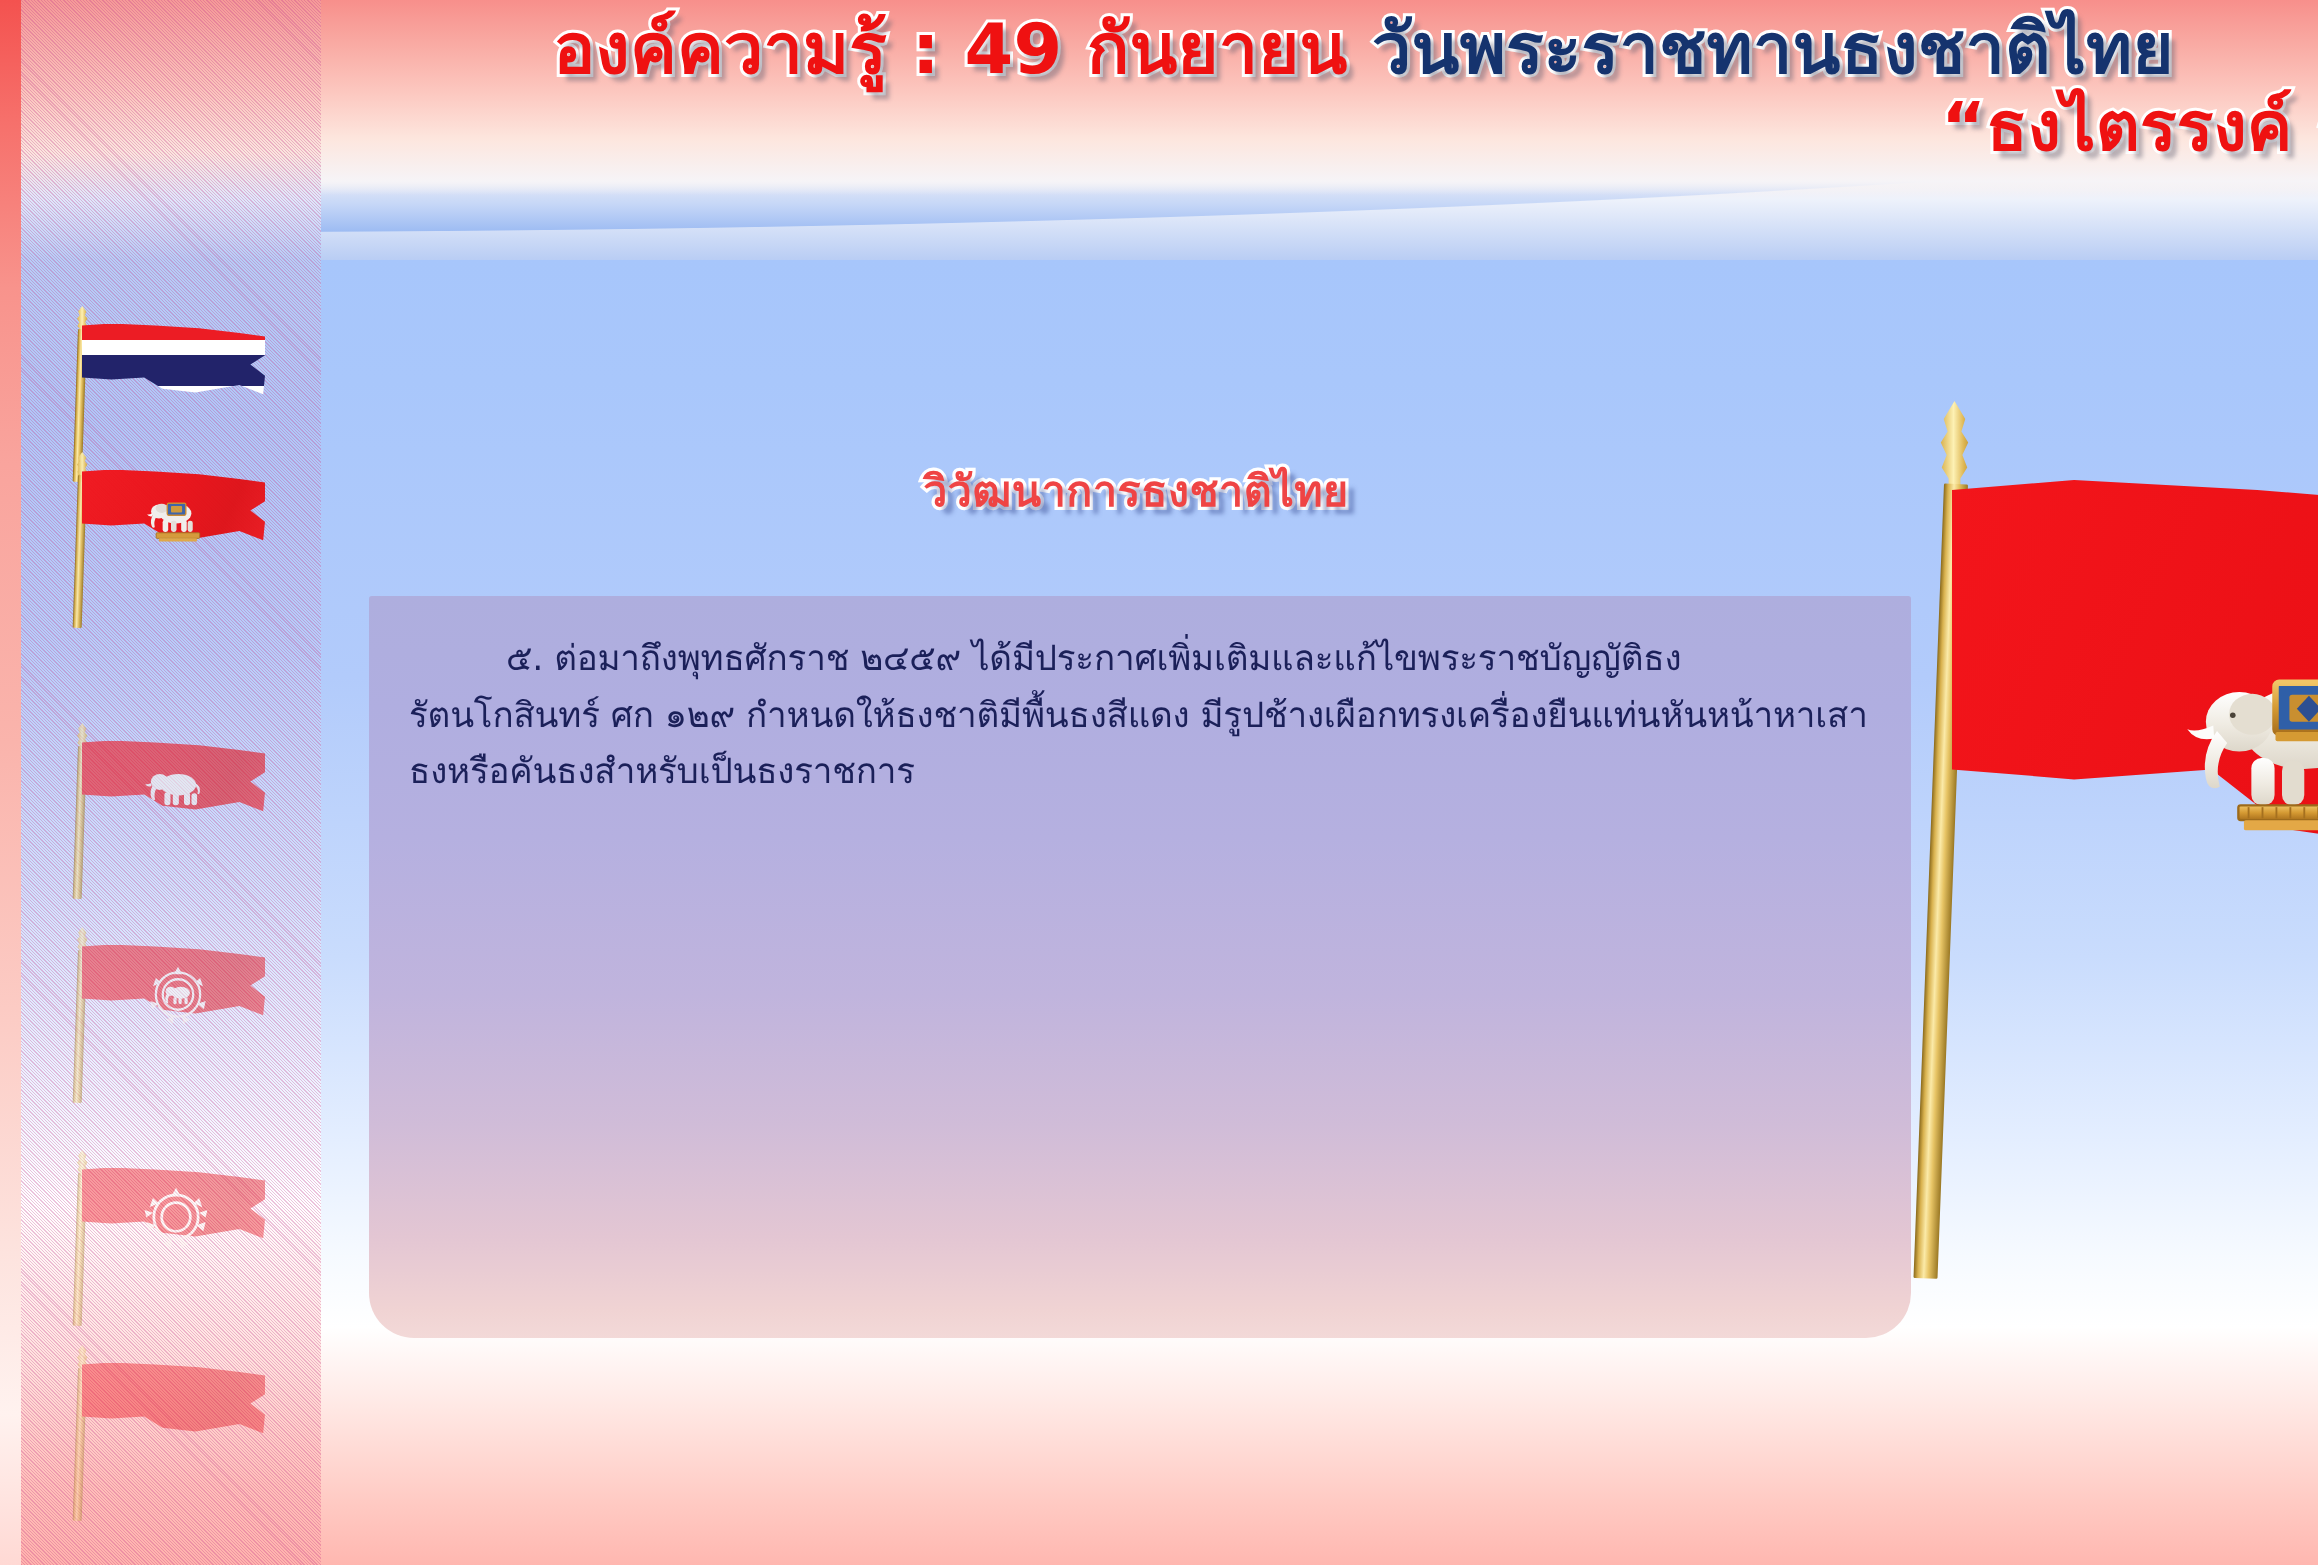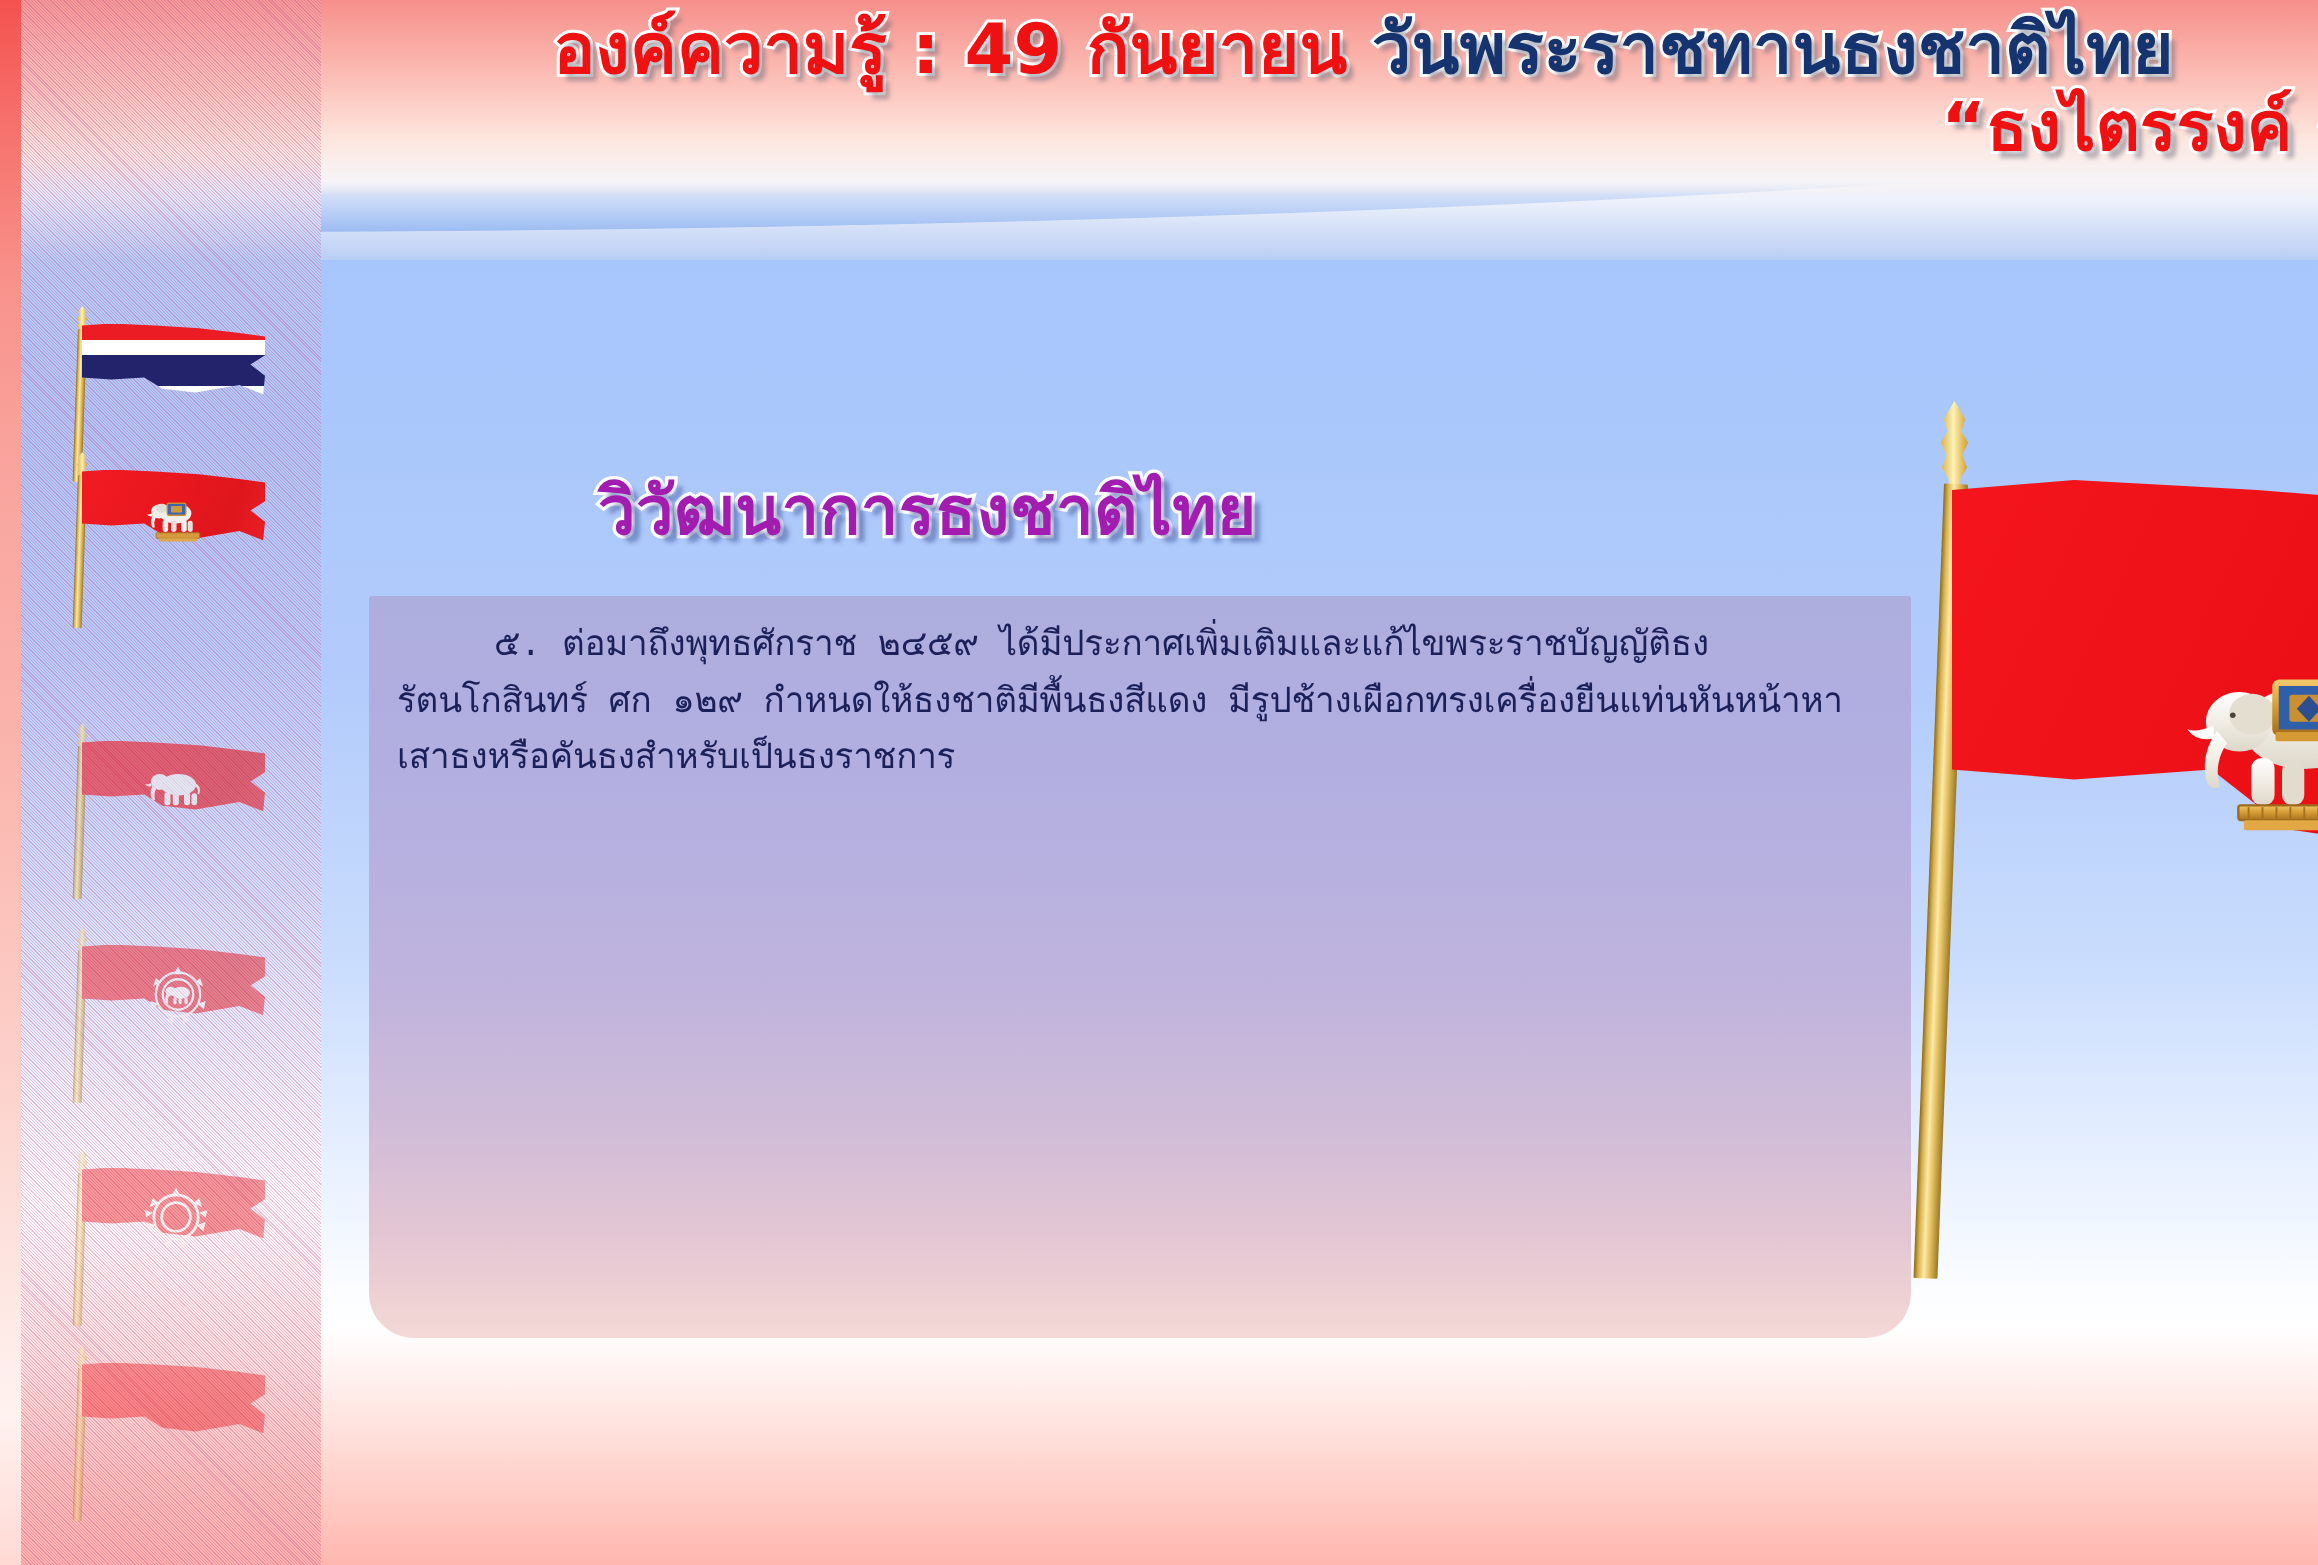--- a/index.html
+++ b/index.html
@@ -119,23 +119,23 @@
   .tk-navy{
     color:#15336e;
     -webkit-text-stroke:6px #ffffff;
     paint-order:stroke fill;
     text-shadow:6.5px 6.5px 4.2px rgba(90,90,110,.42);
   }
 
   
   .section-heading{
     position:absolute; left:598px; top:457px; width:1076px;
-    white-space:nowrap;
-    font-size:67px; font-weight:700; letter-spacing:0.5px;
-    color:#a21caf;
+    text-align:center; white-space:nowrap;
+    font-size:43px; font-weight:700; letter-spacing:0.5px;
+    color:#ef4444;
     -webkit-text-stroke:6.5px #ffffff;
     paint-order:stroke fill;
     text-shadow:8.3px 7.4px 4.6px rgba(60,80,150,.50);
     font-family:"DejaVu Sans","Liberation Sans",sans-serif;
   }
 
   
   .panel{
     position:absolute; left:369px; top:596px; width:1542px; height:742px;
     border-radius:2.8px 2.8px 45px 45px;
@@ -150,21 +150,21 @@
       #f3d9d8 742px);
   }
   .panel-text{
     position:absolute; left:28px; top:22px; right:28px;
     color:#1b2059;
     font-size:35px;
     line-height:1.62;
     font-family:"DejaVu Sans","Liberation Sans",sans-serif;
     letter-spacing:-0.2px;
   }
-  .panel-text p{ margin:0;font-family:Liberation Mono, monospace; }
+  .panel-text p{ margin:12px; }
   .p-indent{ text-indent:97px; }
 
   
   .flag-unit{ position:absolute; }
   .pole{
     position:absolute; left:0; top:0; width:100%; height:100%;
     pointer-events:none;
   }
   .pole-shaft{
     position:absolute; border-radius:1.4px;

